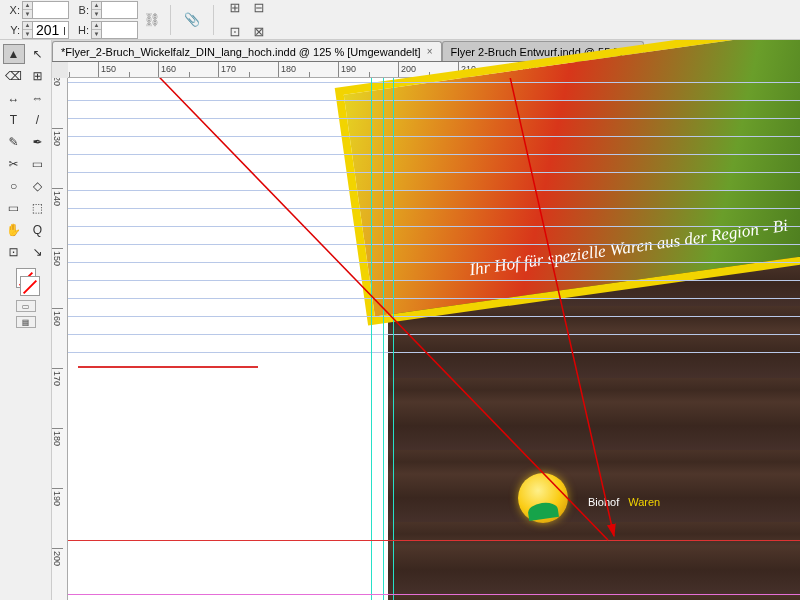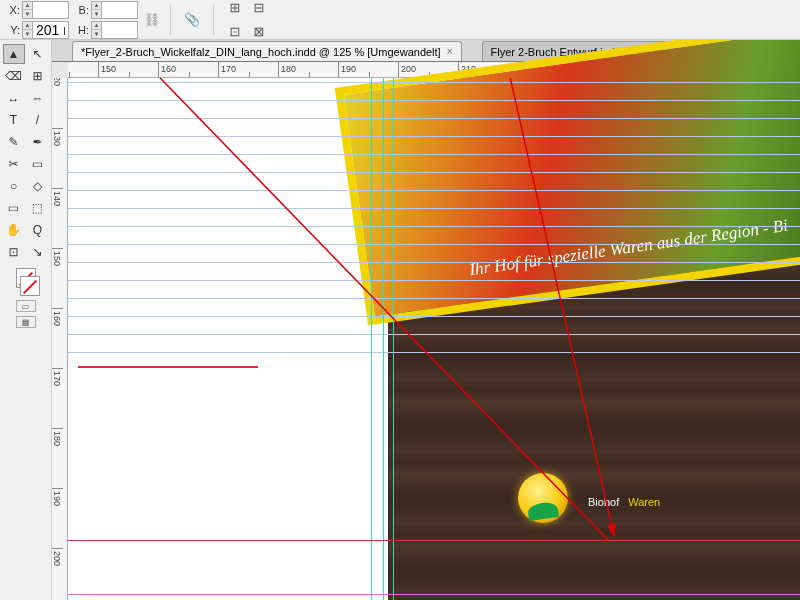--- a/index.html
+++ b/index.html
@@ -19,21 +19,21 @@
 .main{display:flex;height:560px}
 .toolbox{width:52px;background:#f0f0f0;border-right:1px solid #ccc;padding:4px 2px;display:flex;flex-direction:column;align-items:center}
 .tool-grid{display:grid;grid-template-columns:22px 22px;gap:2px}
 .tool{width:22px;height:20px;border:1px solid transparent;display:flex;align-items:center;justify-content:center;font-size:12px;color:#333;cursor:pointer;background:#f0f0f0}
 .tool.sel{background:#d0d0d0;border-color:#888}
 .swatch{width:20px;height:20px;border:1px solid #999;background:#fff;margin-top:6px;position:relative}
 .swatch::after{content:"";position:absolute;width:100%;height:2px;background:red;top:50%;left:0;transform:rotate(-45deg)}
 .menu-icn{width:20px;height:12px;border:1px solid #aaa;margin-top:4px;display:flex;align-items:center;justify-content:center;font-size:8px;color:#555}
 .doc-area{flex:1;position:relative;background:#e8e8e8;overflow:hidden}
 .tabs{height:22px;background:#d8d8d8;display:flex;align-items:flex-end;border-bottom:1px solid #777}
-.tab{height:20px;padding:4px 8px;display:flex;align-items:center;gap:6px;font-size:10px;border:1px solid #999;border-bottom:none;background:#c8c8c8;cursor:pointer;border-radius:3px 3px 0 0;margin-left:20px}
+.tab{height:20px;padding:4px 8px;display:flex;align-items:center;gap:6px;font-size:10px;border:1px solid #999;border-bottom:none;background:#c8c8c8;cursor:pointer;border-radius:3px 3px 0 0;margin-left:0}
 .tab.active{background:#f0f0f0}
 .tab .x{font-size:10px;color:#666;cursor:pointer}
 .ruler-h{position:absolute;top:22px;left:16px;right:0;height:16px;background:#f5f5f5;border-bottom:1px solid #aaa;overflow:hidden}
 .ruler-h .ticks{position:absolute;height:100%;display:flex}
 .ruler-h .tick{width:60px;position:relative;border-left:1px solid #888;font-size:9px;color:#444;padding-left:2px;padding-top:2px}
 .ruler-h .tick::after{content:"";position:absolute;bottom:0;left:30px;width:1px;height:5px;background:#888}
 .ruler-v{position:absolute;top:38px;left:0;width:16px;bottom:0;background:#f5f5f5;border-right:1px solid #aaa;overflow:hidden}
 .ruler-v .tick{height:60px;position:relative;border-top:1px solid #888;font-size:9px;color:#444;writing-mode:vertical-rl;padding-top:2px;padding-right:1px}
 .canvas{position:absolute;top:38px;left:16px;right:0;bottom:0;background:#fff}
 .grid-h{position:absolute;left:0;right:0;height:1px;background:#b8c8e8}

